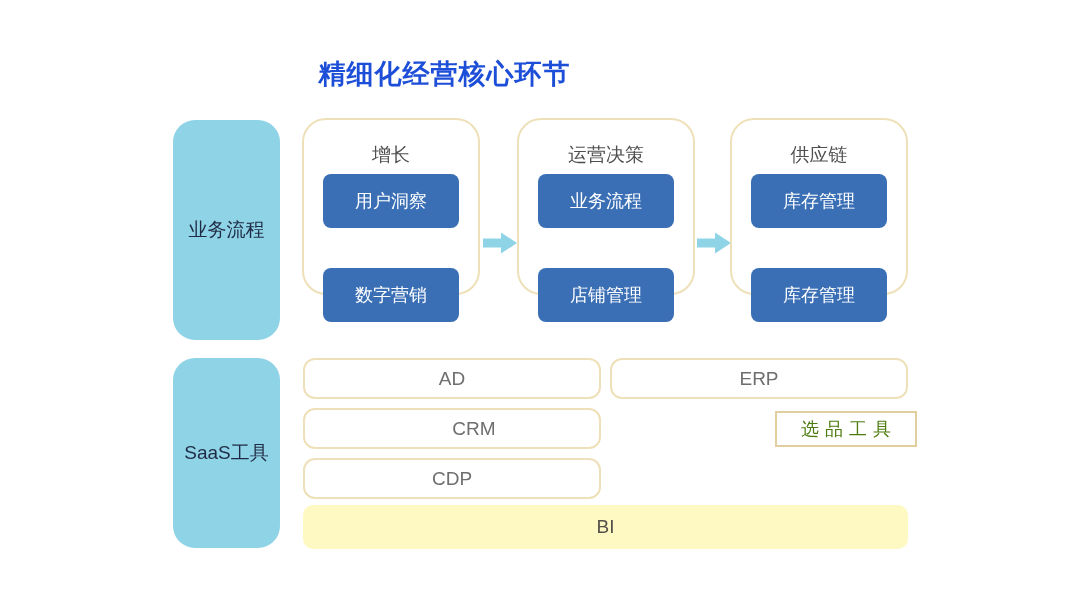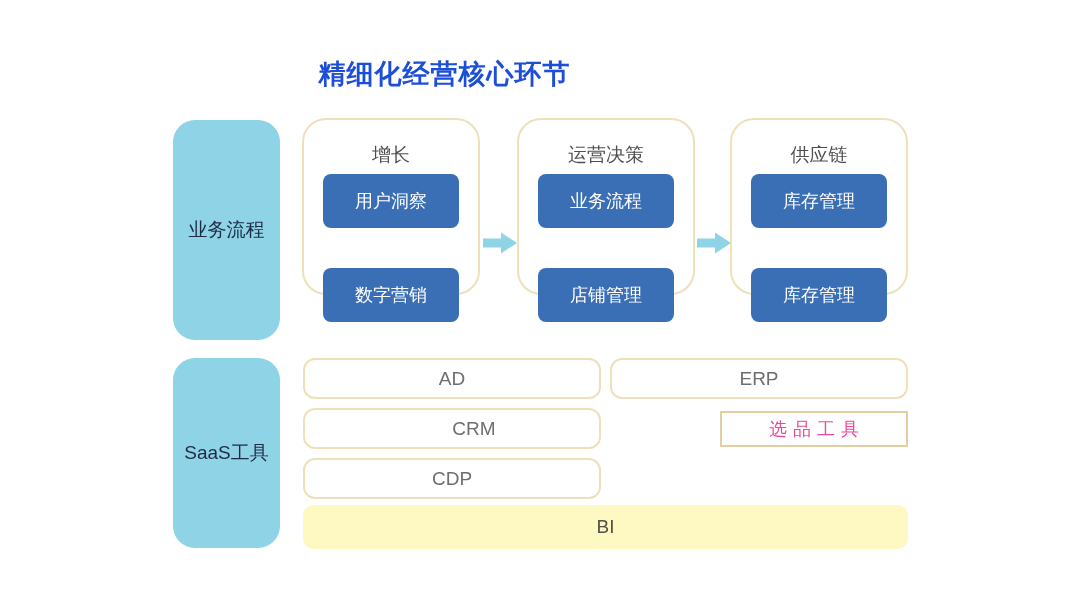--- a/index.html
+++ b/index.html
@@ -58,24 +58,24 @@
     background: #ffffff; border: 2px solid #eee0b8; border-radius: 12px;
     display: flex; align-items: center; justify-content: center;
     color: #6e6e6e; font-size: 19px;
   }
   .tool-pill.ad  { left: 303px; top: 358px; }
   .tool-pill.crm { left: 303px; top: 408px; padding-left: 44px; }
   .tool-pill.cdp { left: 303px; top: 458px; }
   .tool-pill.erp { left: 610px; top: 358px; }
 
   .tool-rect {
-    position: absolute; left: 720px; top: 411px; width: 188px; height: 36px;
+    position: absolute; left: 775px; top: 411px; width: 142px; height: 36px;
     background: #ffffff; border: 2px solid #e2cfa0; border-radius: 0;
     display: flex; align-items: center; justify-content: center;
-    color: #ec4899; font-size: 18px; letter-spacing: 6px; text-indent: 6px;
+    color: #4d7c0f; font-size: 18px; letter-spacing: 6px; text-indent: 6px;
   }
 
   .bi-bar {
     position: absolute; left: 303px; top: 505px; width: 605px; height: 44px;
     background: #fef9c3; border-radius: 10px;
     display: flex; align-items: center; justify-content: center;
     color: #55514a; font-size: 19px;
   }
 </style>
 </head>

